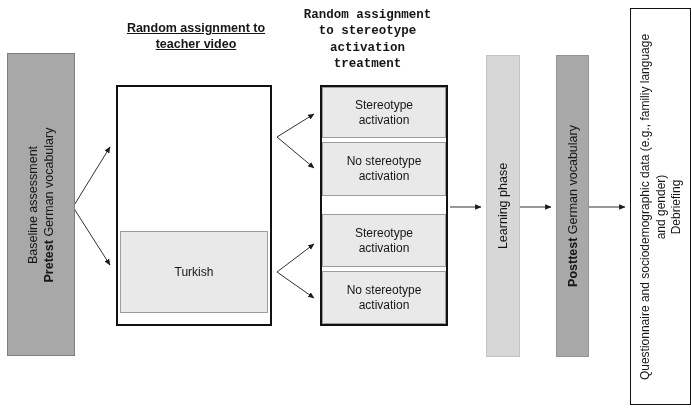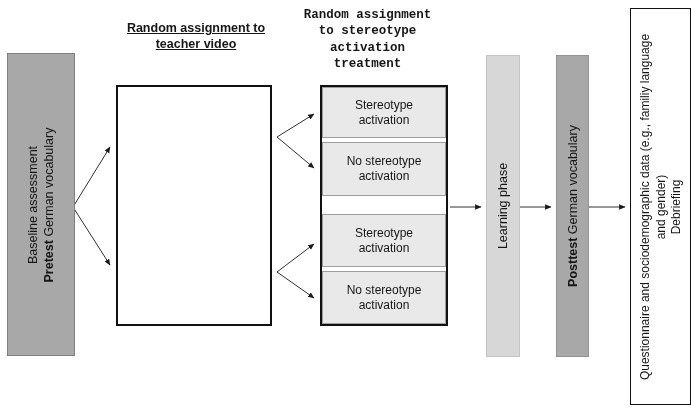--- a/index.html
+++ b/index.html
@@ -68,20 +68,23 @@
   <div class="hdr hdr2">Random assignment to stereotype activation treatment</div>
 
   <div class="bar pretest">
     <div class="vtext" style="width:290px;">
       <div>Baseline assessment</div>
       <div><b>Pretest</b><span> German vocabulary</span></div>
     </div>
   </div>
 
   <div class="outerbox teacher">
+    <div class="innerbox turkish">
+      <span>Turkish</span>
+    </div>
   </div>
 
   <div class="outerbox treat">
     <div class="innerbox t-s1">
       <span>Stereotype activation</span>
     </div>
     <div class="innerbox t-n1">
       <span>No stereotype activation</span>
     </div>
     <div class="innerbox t-s2">

